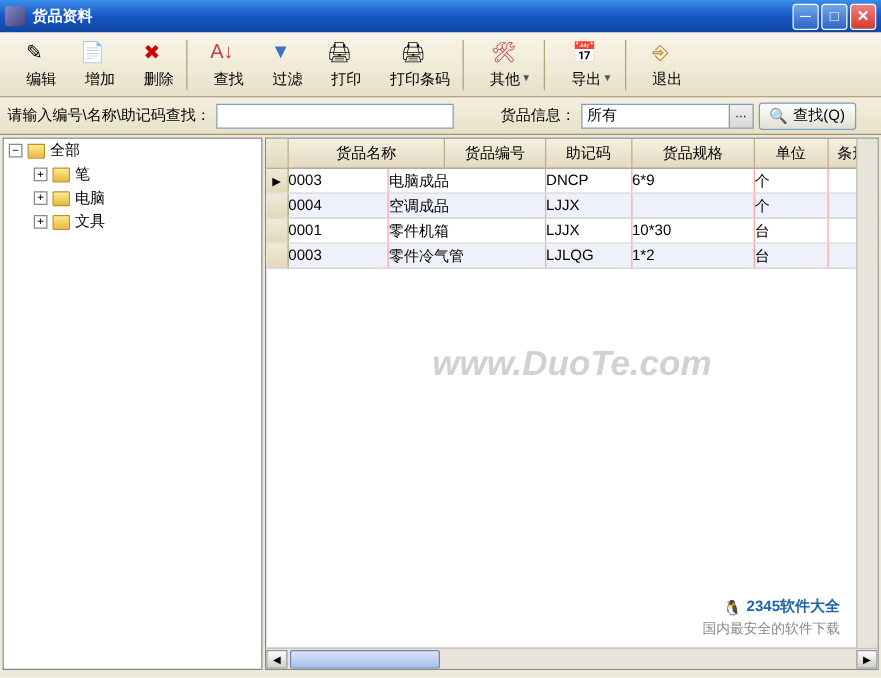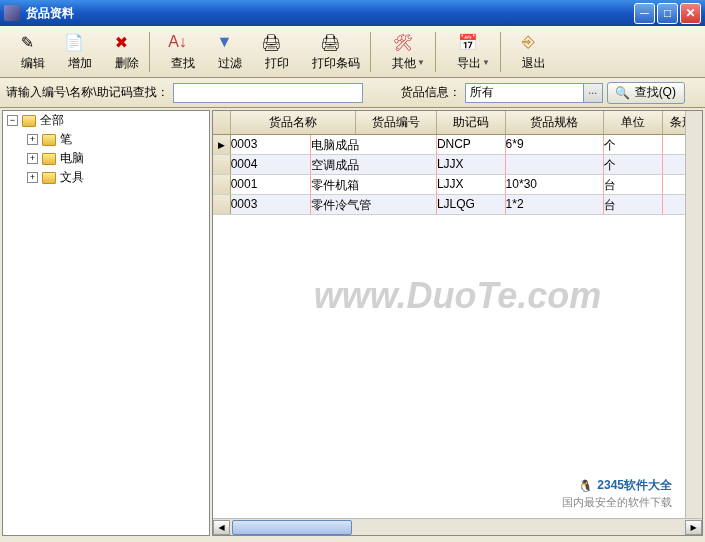--- a/index.html
+++ b/index.html
@@ -50,21 +50,21 @@
 .row-indicator { width: 18px; background: linear-gradient(#f0ead6,#e2d8bc); border-right: 1px solid #b0a078; display: flex; align-items: center; justify-content: center; font-size: 9px; }
 
 .col0 { width: 18px; }
 .col1 { width: 82px; }
 .col2 { width: 128px; }
 .col3 { width: 70px; }
 .col4 { width: 100px; }
 .col5 { width: 60px; }
 .col6 { width: 40px; }
 
-.watermark { position: absolute; top: 140px; left: 50%; transform: translateX(-50%); font-size: 36px; font-style: italic; font-weight: bold; color: rgba(190,190,190,0.7); pointer-events: none; font-family: Arial; }
+.watermark { position: absolute; top: 140px; left: 50%; transform: translateX(-50%); font-size: 28px; font-style: italic; font-weight: bold; color: rgba(190,190,190,0.7); pointer-events: none; font-family: Arial; }
 .hscroll { height: 17px; background: #e8e4d8; border-top: 1px solid #bbb; display: flex; align-items: center; }
 .hscroll .sbtn { width: 17px; height: 15px; background: linear-gradient(#fefefe,#d0d0c8); border: 1px solid #999; display: flex; align-items: center; justify-content: center; font-size: 8px; }
 .hscroll .thumb { width: 120px; height: 15px; background: linear-gradient(#d8e4f8,#a8c0e8); border: 1px solid #6688bb; border-radius: 2px; margin-left: 2px; }
 
 .vscroll-stub { position: absolute; right: 0; top: 0; bottom: 17px; width: 17px; background: #e8e4d8; border-left: 1px solid #bbb; }
 
 .footer-brand { position: absolute; right: 30px; bottom: 24px; display: flex; align-items: center; gap: 4px; color: #2266aa; font-weight: bold; pointer-events: none; }
 .footer-sub { position: absolute; right: 30px; bottom: 8px; color: #888; font-size: 11px; pointer-events: none; }
 </style>
 </head>

